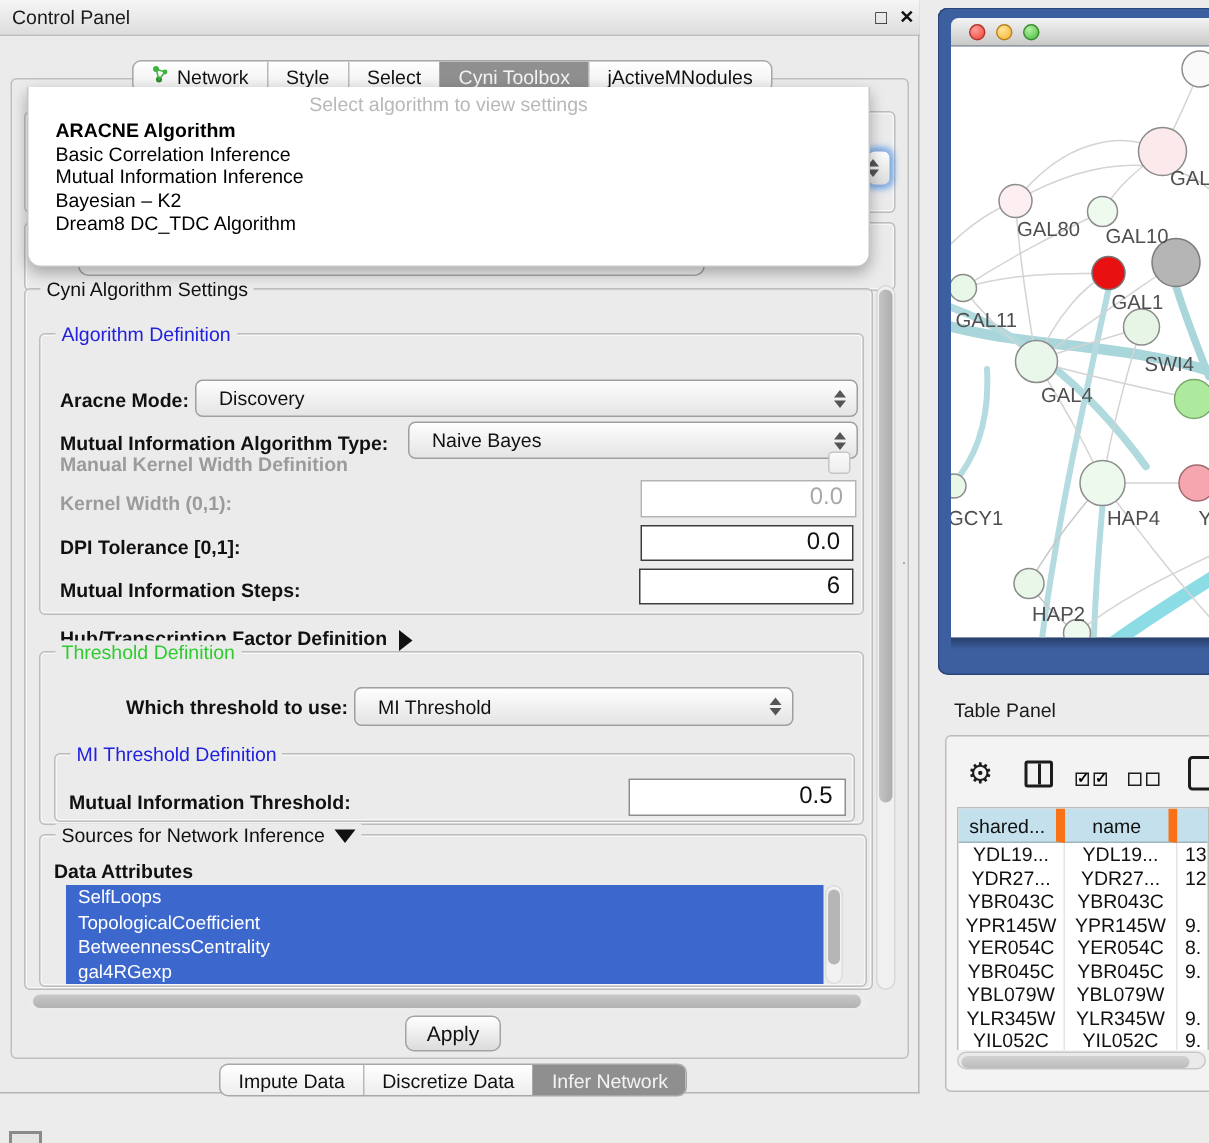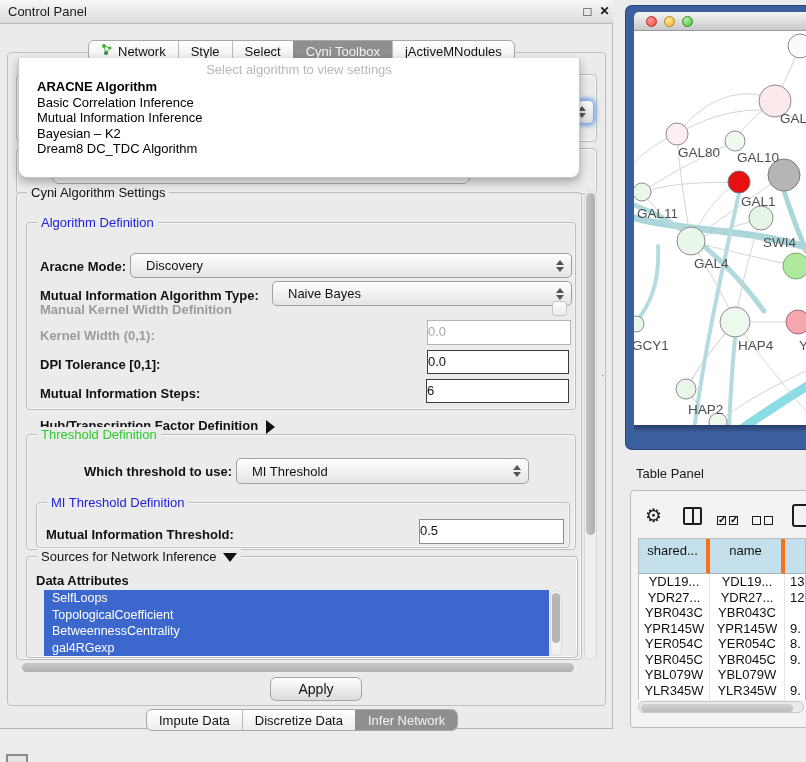--- a/index.html
+++ b/index.html
@@ -82,22 +82,22 @@
   .combo { position:absolute; background:linear-gradient(#fefefe,#e4e4e4);
     border:1px solid #9f9f9f; border-radius:5px; font-size:13px; color:#111;
     display:flex; align-items:center; padding-left:15px; }
   .stepper { position:absolute; right:7px; top:50%; transform:translateY(-50%);
     display:flex; flex-direction:column; gap:2px; }
   .stepper .up { width:0; height:0; border-left:4px solid transparent;
     border-right:4px solid transparent; border-bottom:5px solid #555; }
   .stepper .dn { width:0; height:0; border-left:4px solid transparent;
     border-right:4px solid transparent; border-top:5px solid #555; }
 
-  .field { position:absolute; background:#fff; font-size:13px; color:#111;
-    text-align:left; padding-right:8px; line-height:22px; }
+  .field { position:absolute; background:#fff; font-size:16px; color:#111;
+    text-align:right; padding-right:8px; line-height:22px; }
   .field.soft { border:1px solid #b4b4b4; color:#a8a8a8; }
   .field.strong { border:1.5px solid #3c3c3c; }
   .field.mid { border:1px solid #8e8e8e; }
 
   .checkbox { position:absolute; width:15px; height:15px; border:1px solid #c6c6c6;
     border-radius:3px; background:linear-gradient(#fafafa,#ededed); }
 
   .tri-right { display:inline-block; width:0; height:0; border-top:7px solid transparent;
     border-bottom:7px solid transparent; border-left:9px solid #111;
     vertical-align:middle; margin-left:8px; }
@@ -107,21 +107,21 @@
 
   #attr-list { left:44px; top:590px; width:505px; height:66px; background:#3c67cd;
     overflow:hidden; }
   .attr-item { height:16.5px; line-height:16.5px; color:#fff; font-size:12.5px;
     padding-left:8px; white-space:nowrap; }
   #attr-vscroll { left:550px; top:590px; width:12px; height:66px; background:#f2f2f2;
     border:1px solid #dcdcdc; border-radius:6px; }
   #attr-vscroll .thumb { position:absolute; left:1px; top:2px; width:8px; height:50px;
     background:#b6b6b6; border-radius:5px; }
 
-  #apply-btn { left:270px; top:677px; width:92px; height:24px;
+  #apply-btn { left:270px; top:677px; width:64px; height:24px;
     background:linear-gradient(#ffffff,#dcdcdc); border:1px solid #a4a4a4;
     border-radius:6px; font-size:14px; color:#111; text-align:center;
     line-height:22px; }
 
   #corner-box { left:6px; top:754px; width:22px; height:14px; background:#e4e4e4;
     border:2px solid #8a8a8a; }
   #splitter-dot { left:601px; top:370px; width:4px; height:4px; color:#777;
     font-size:10px; }
 
   
@@ -158,22 +158,22 @@
   #checked-pair { left:717px; top:511px; }
   #unchecked-pair { left:752px; top:511px; }
   #partial-icon { left:792px; top:504px; width:22px; height:23px;
     border:2px solid #1c1c1c; border-radius:3px; }
 
   #node-table { left:638px; top:538px; width:168px; height:162px; overflow:hidden;
     background:#fff; border:1px solid #bdbdbd; border-bottom:none; }
   .tr { display:flex; width:220px; }
   .td, .th { font-size:13px; color:#111; height:15.5px; line-height:15.5px;
     overflow:hidden; white-space:nowrap; text-align:center; }
-  .th { background:#c4e0ec; border-right:4px solid #f97316; border-bottom:1px solid #9eb4bf;
-    height:35px; line-height:23px; }
+  .th { background:#c4e0ec; border-right:6px solid #f97316; border-bottom:1px solid #9eb4bf;
+    height:23px; line-height:23px; }
   .td { border-right:1px solid #e4e4e4; }
   .c0 { width:71px; } .c1 { width:75px; } .c2 { width:72px; text-align:left;
     padding-left:5px; }
   #tbl-hscroll { left:638px; top:701px; width:166px; height:12px; background:#eaeaea;
     border:1px solid #c8c8c8; border-radius:7px; }
   #tbl-hscroll .thumb { position:absolute; left:2px; top:1.5px; width:152px; height:8px;
     background:linear-gradient(#d2d2d2,#bcbcbc); border-radius:5px; }
 </style>
 </head>
 <body>

